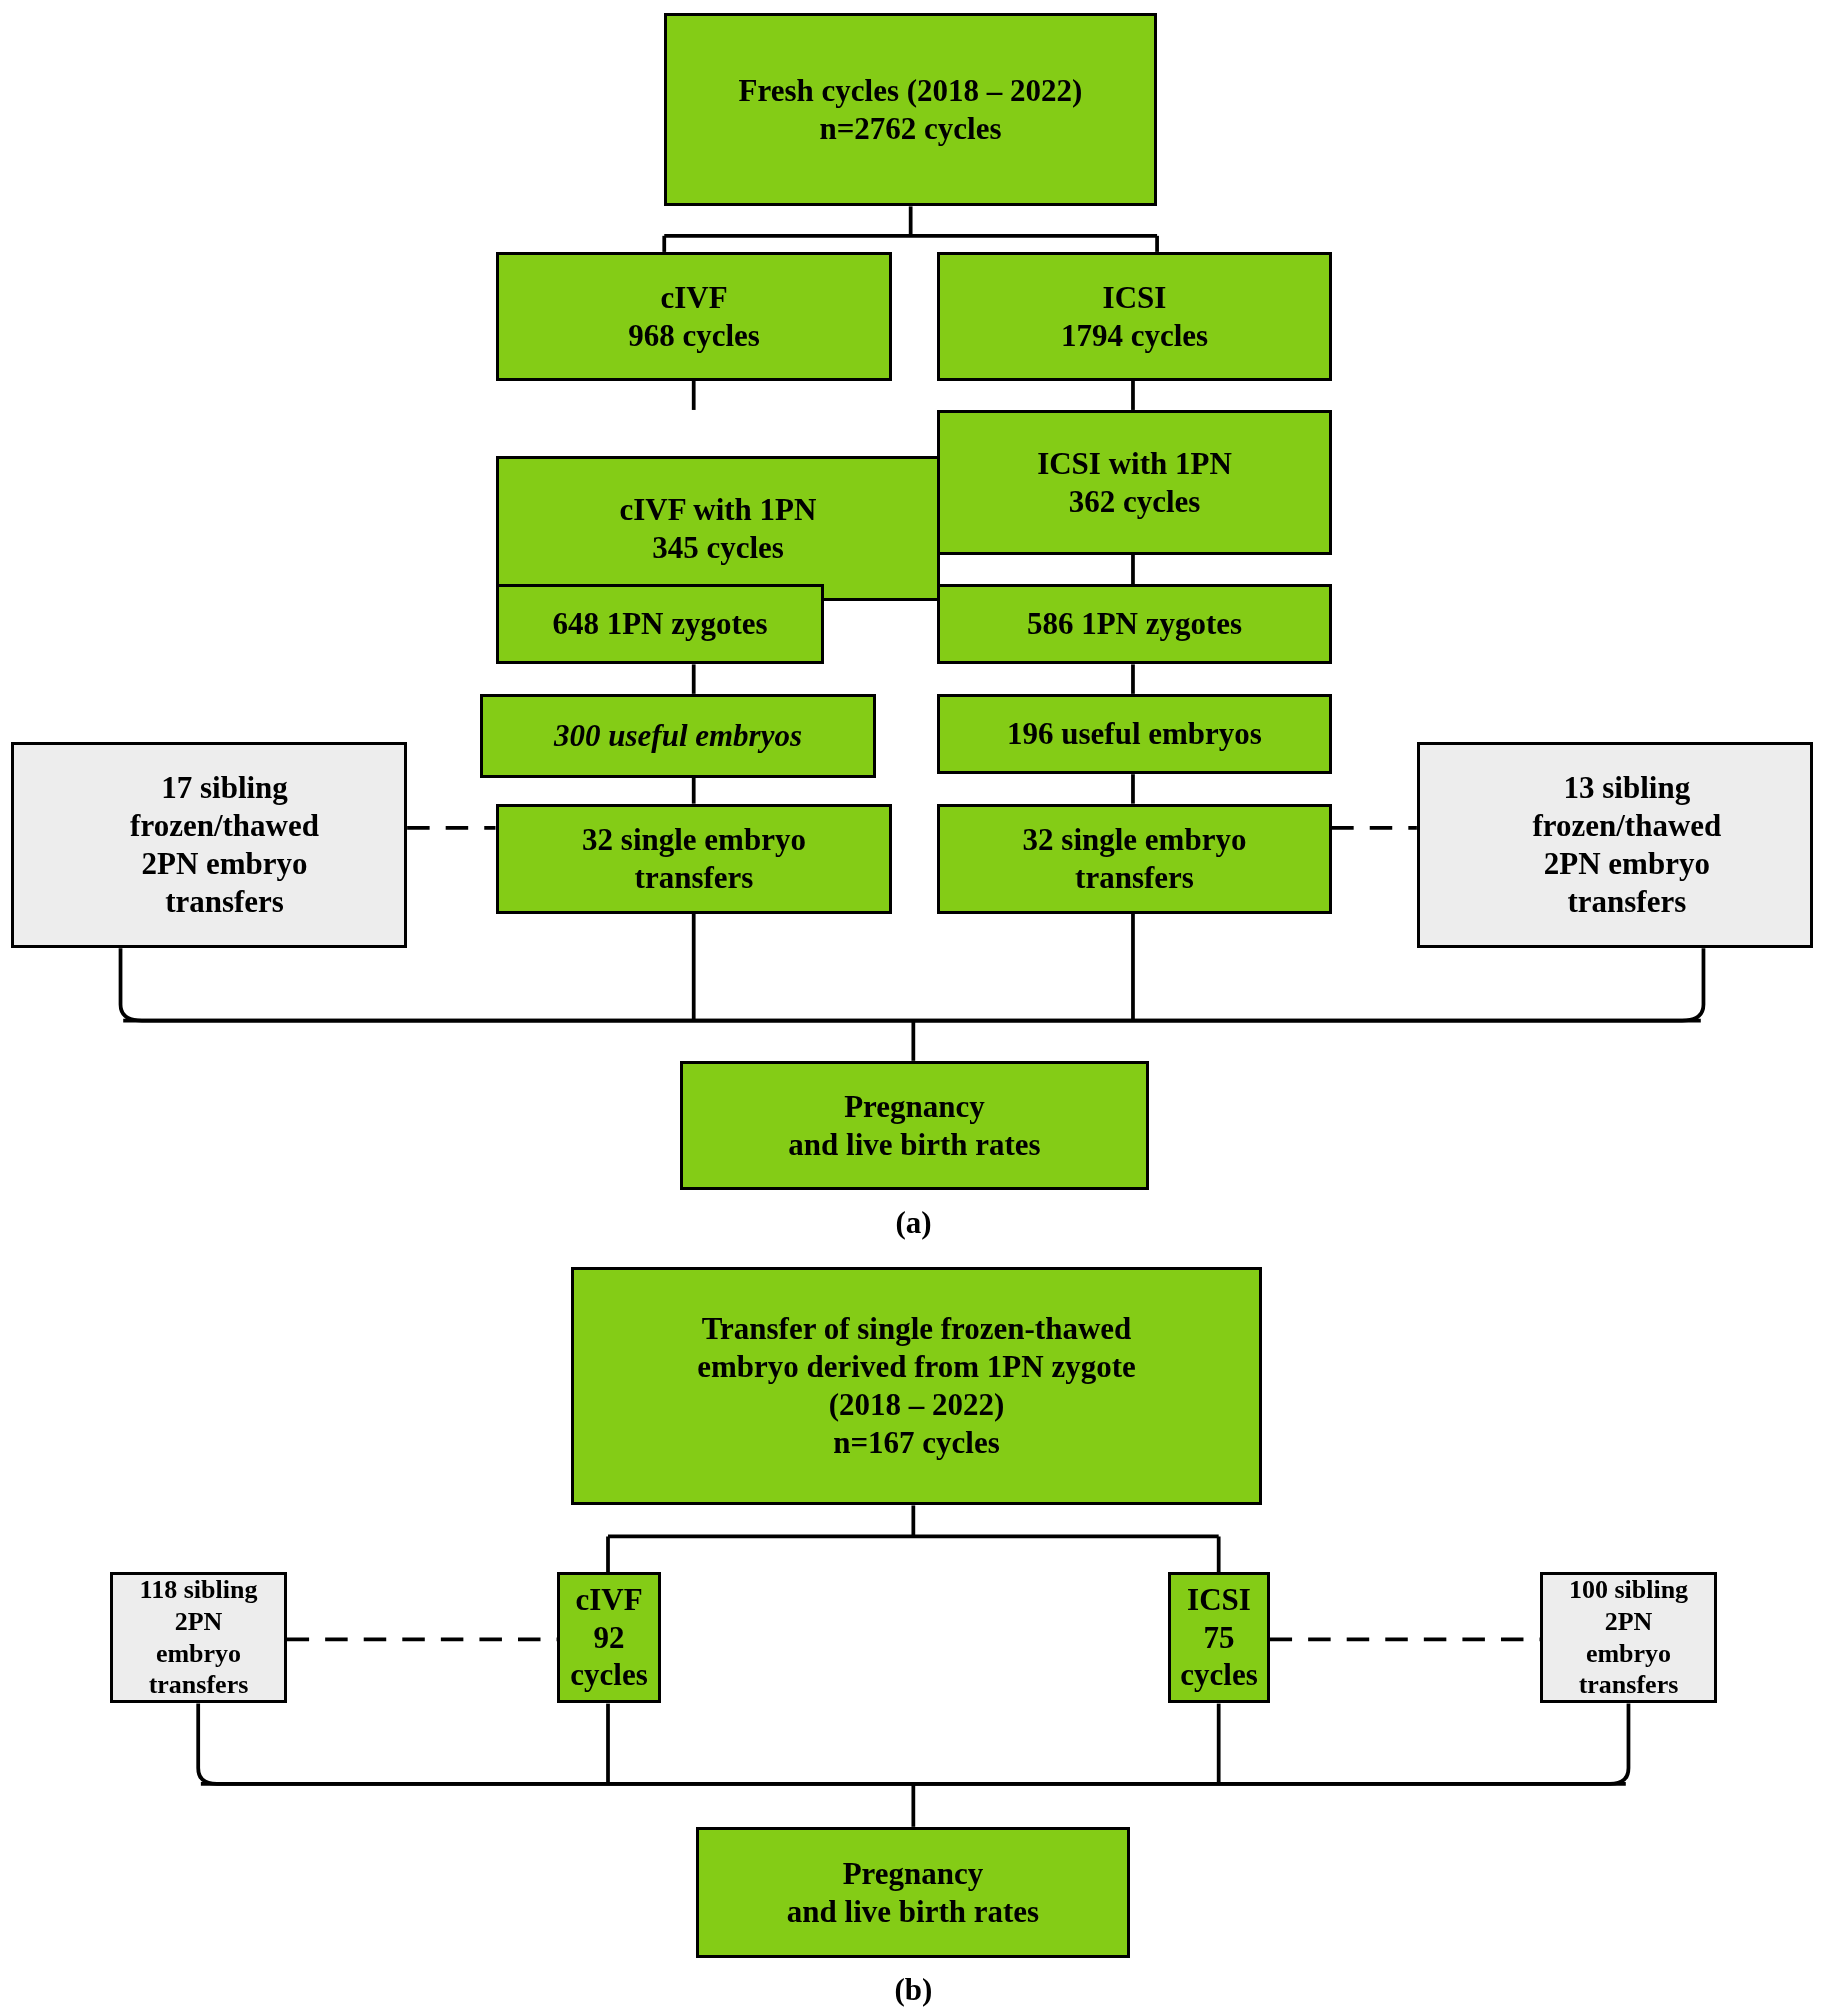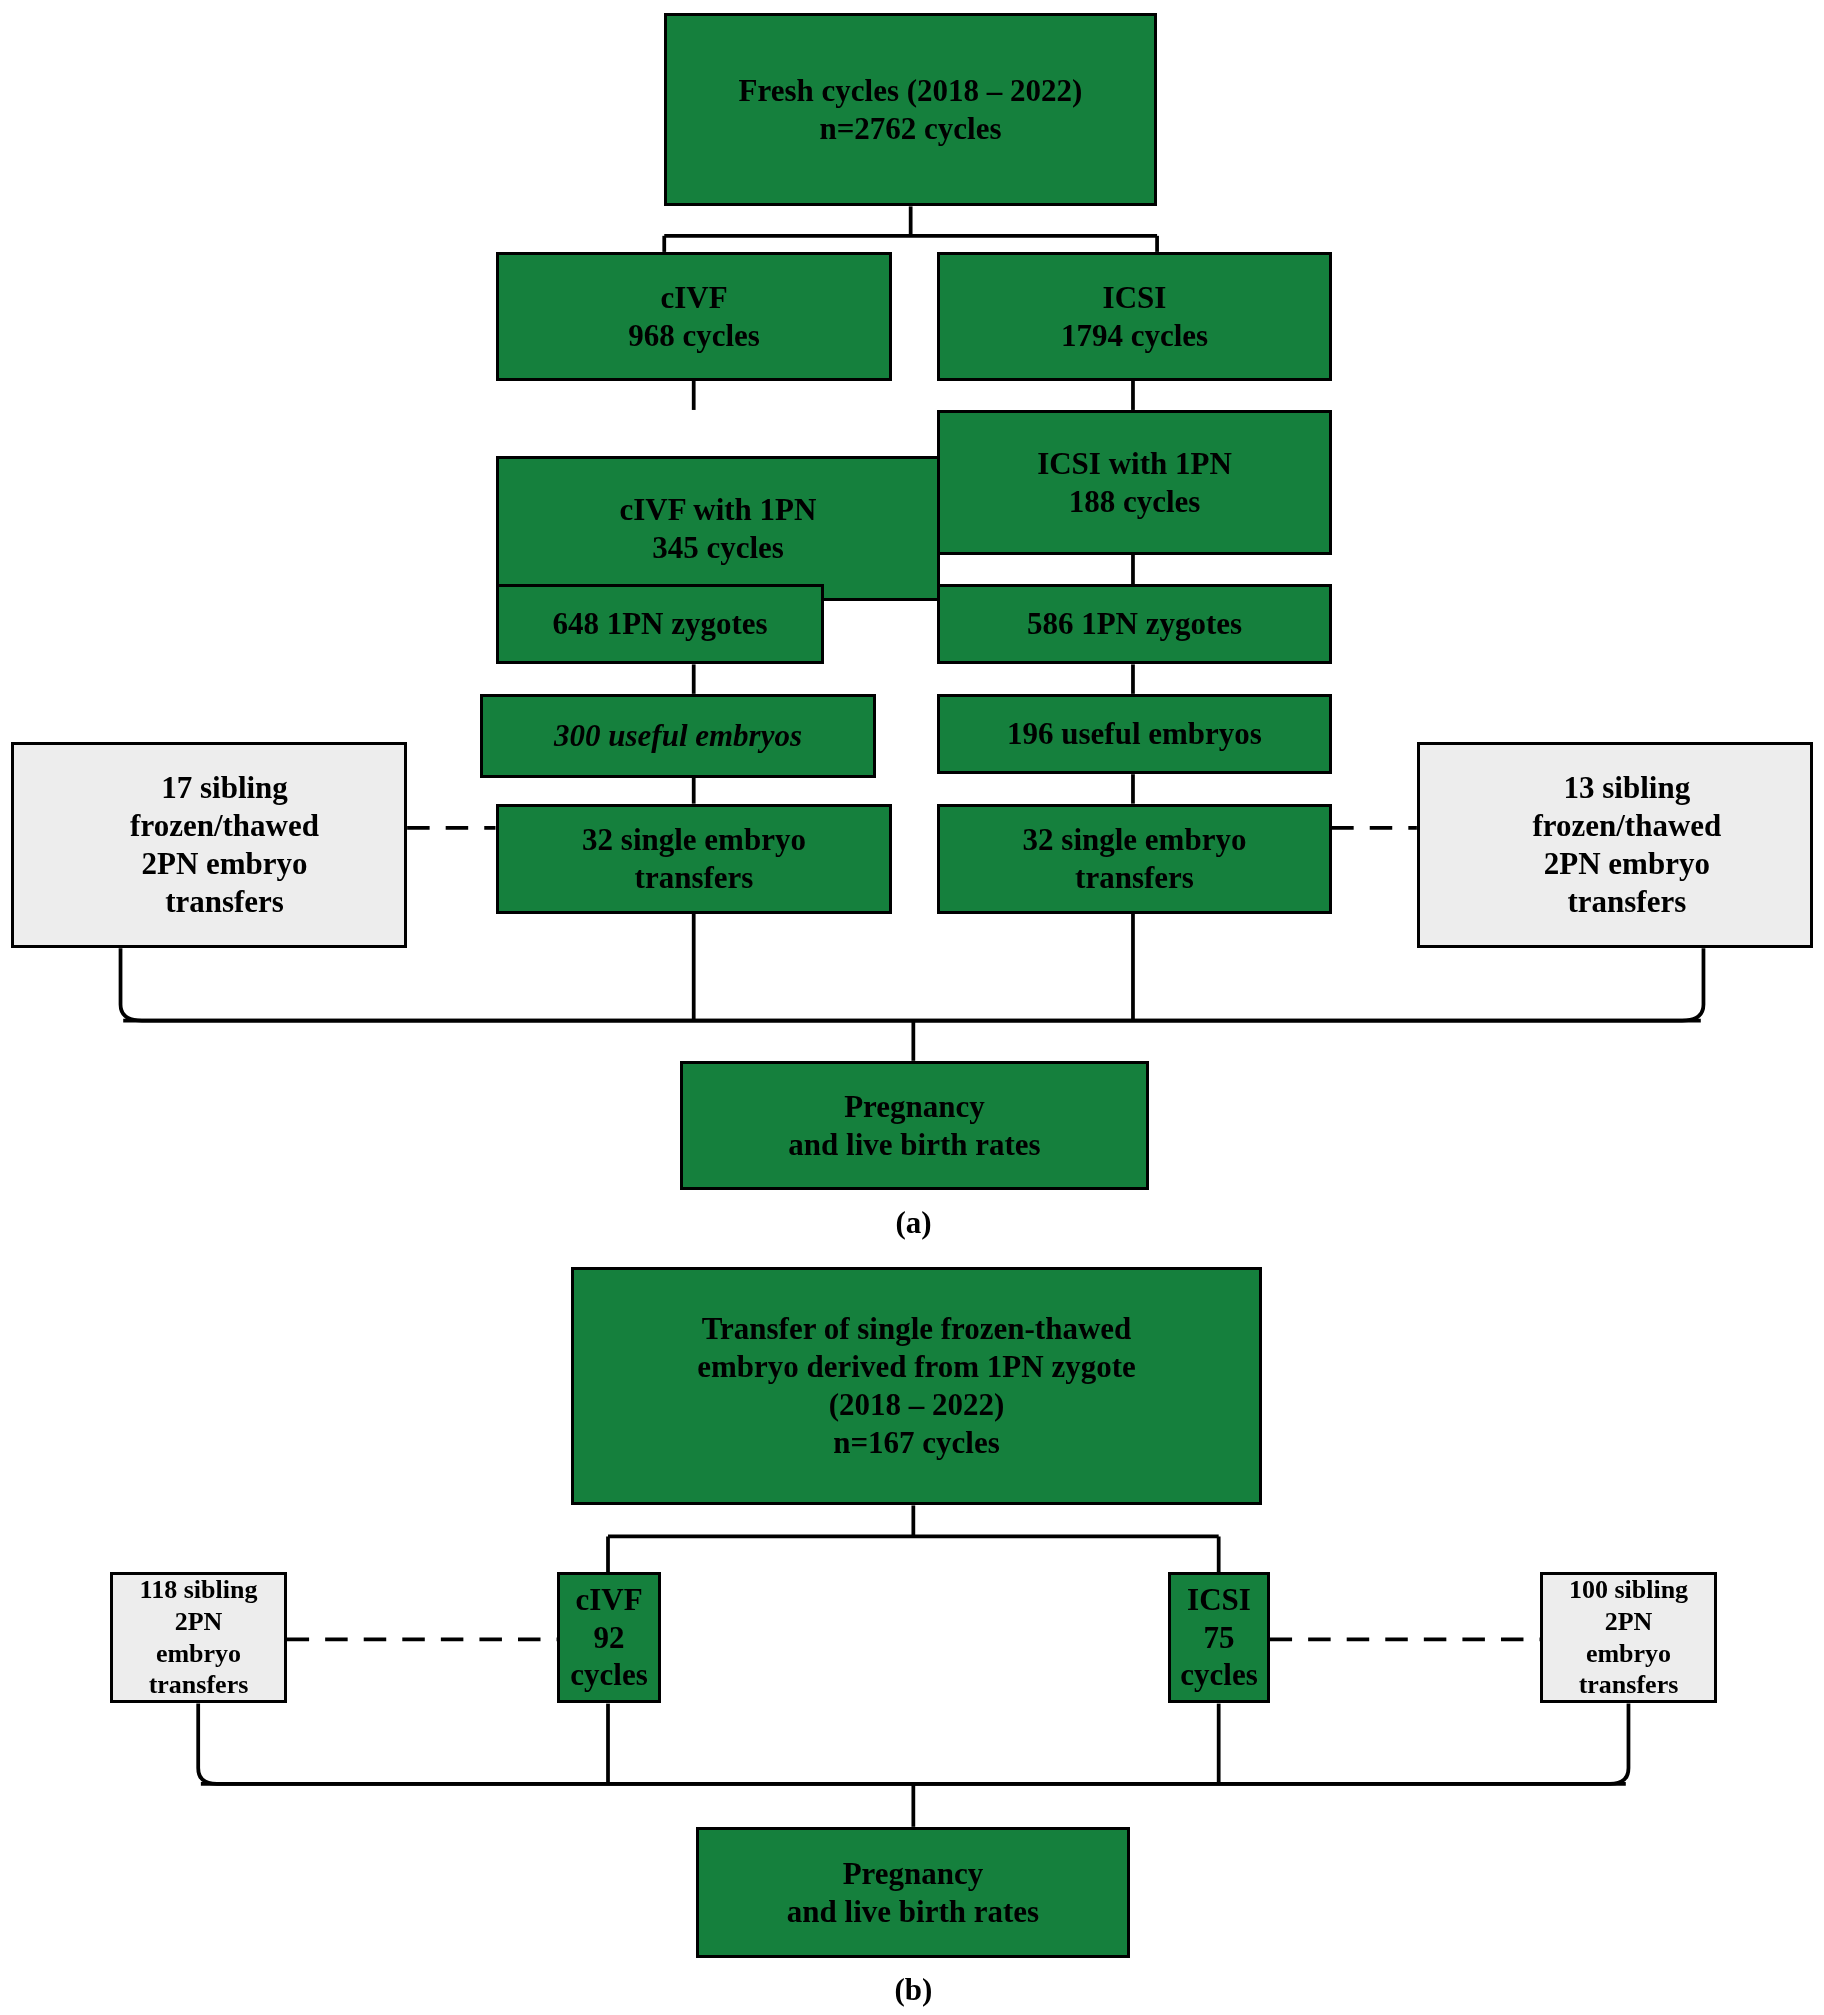--- a/index.html
+++ b/index.html
@@ -24,21 +24,21 @@
     left: 0;
     top: 0;
     width: 1824px;
     height: 2015px;
     pointer-events: none;
   }
   .node {
     position: absolute;
     box-sizing: border-box;
     border: 3.8px solid #000000;
-    background: #15803d;
+    background: #84cc16;
     display: flex;
     align-items: center;
     justify-content: center;
     text-align: center;
     font-weight: bold;
     color: #000000;
     line-height: 1.22;
     padding: 2.1px 4.3px;
     white-space: pre-line;
   }
@@ -109,21 +109,21 @@
   <div class="node fs-58" style="left:496px; top:252px; width:396px; height:129px;">cIVF
 968 cycles</div>
 
   <div class="node fs-58" style="left:937px; top:252px; width:395px; height:129px;">ICSI
 1794 cycles</div>
 
   <div class="node fs-58" style="left:496px; top:410px; width:444px; height:145px;margin-top:46px;">cIVF with 1PN
 345 cycles</div>
 
   <div class="node fs-58" style="left:937px; top:410px; width:395px; height:145px;">ICSI with 1PN
-188 cycles</div>
+362 cycles</div>
 
   <div class="node fs-58" style="left:496px; top:584px; width:328px; height:80px;">648 1PN zygotes</div>
 
   <div class="node fs-58" style="left:937px; top:584px; width:395px; height:80px;">586 1PN zygotes</div>
 
   <div class="node fs-58" style="left:480px; top:694px; width:396px; height:84px;font-style:italic;">300 useful embryos</div>
 
   <div class="node fs-58" style="left:937px; top:694px; width:395px; height:80px;">196 useful embryos</div>
 
   <div class="node fs-58" style="left:496px; top:804px; width:396px; height:110px;">32 single embryo

